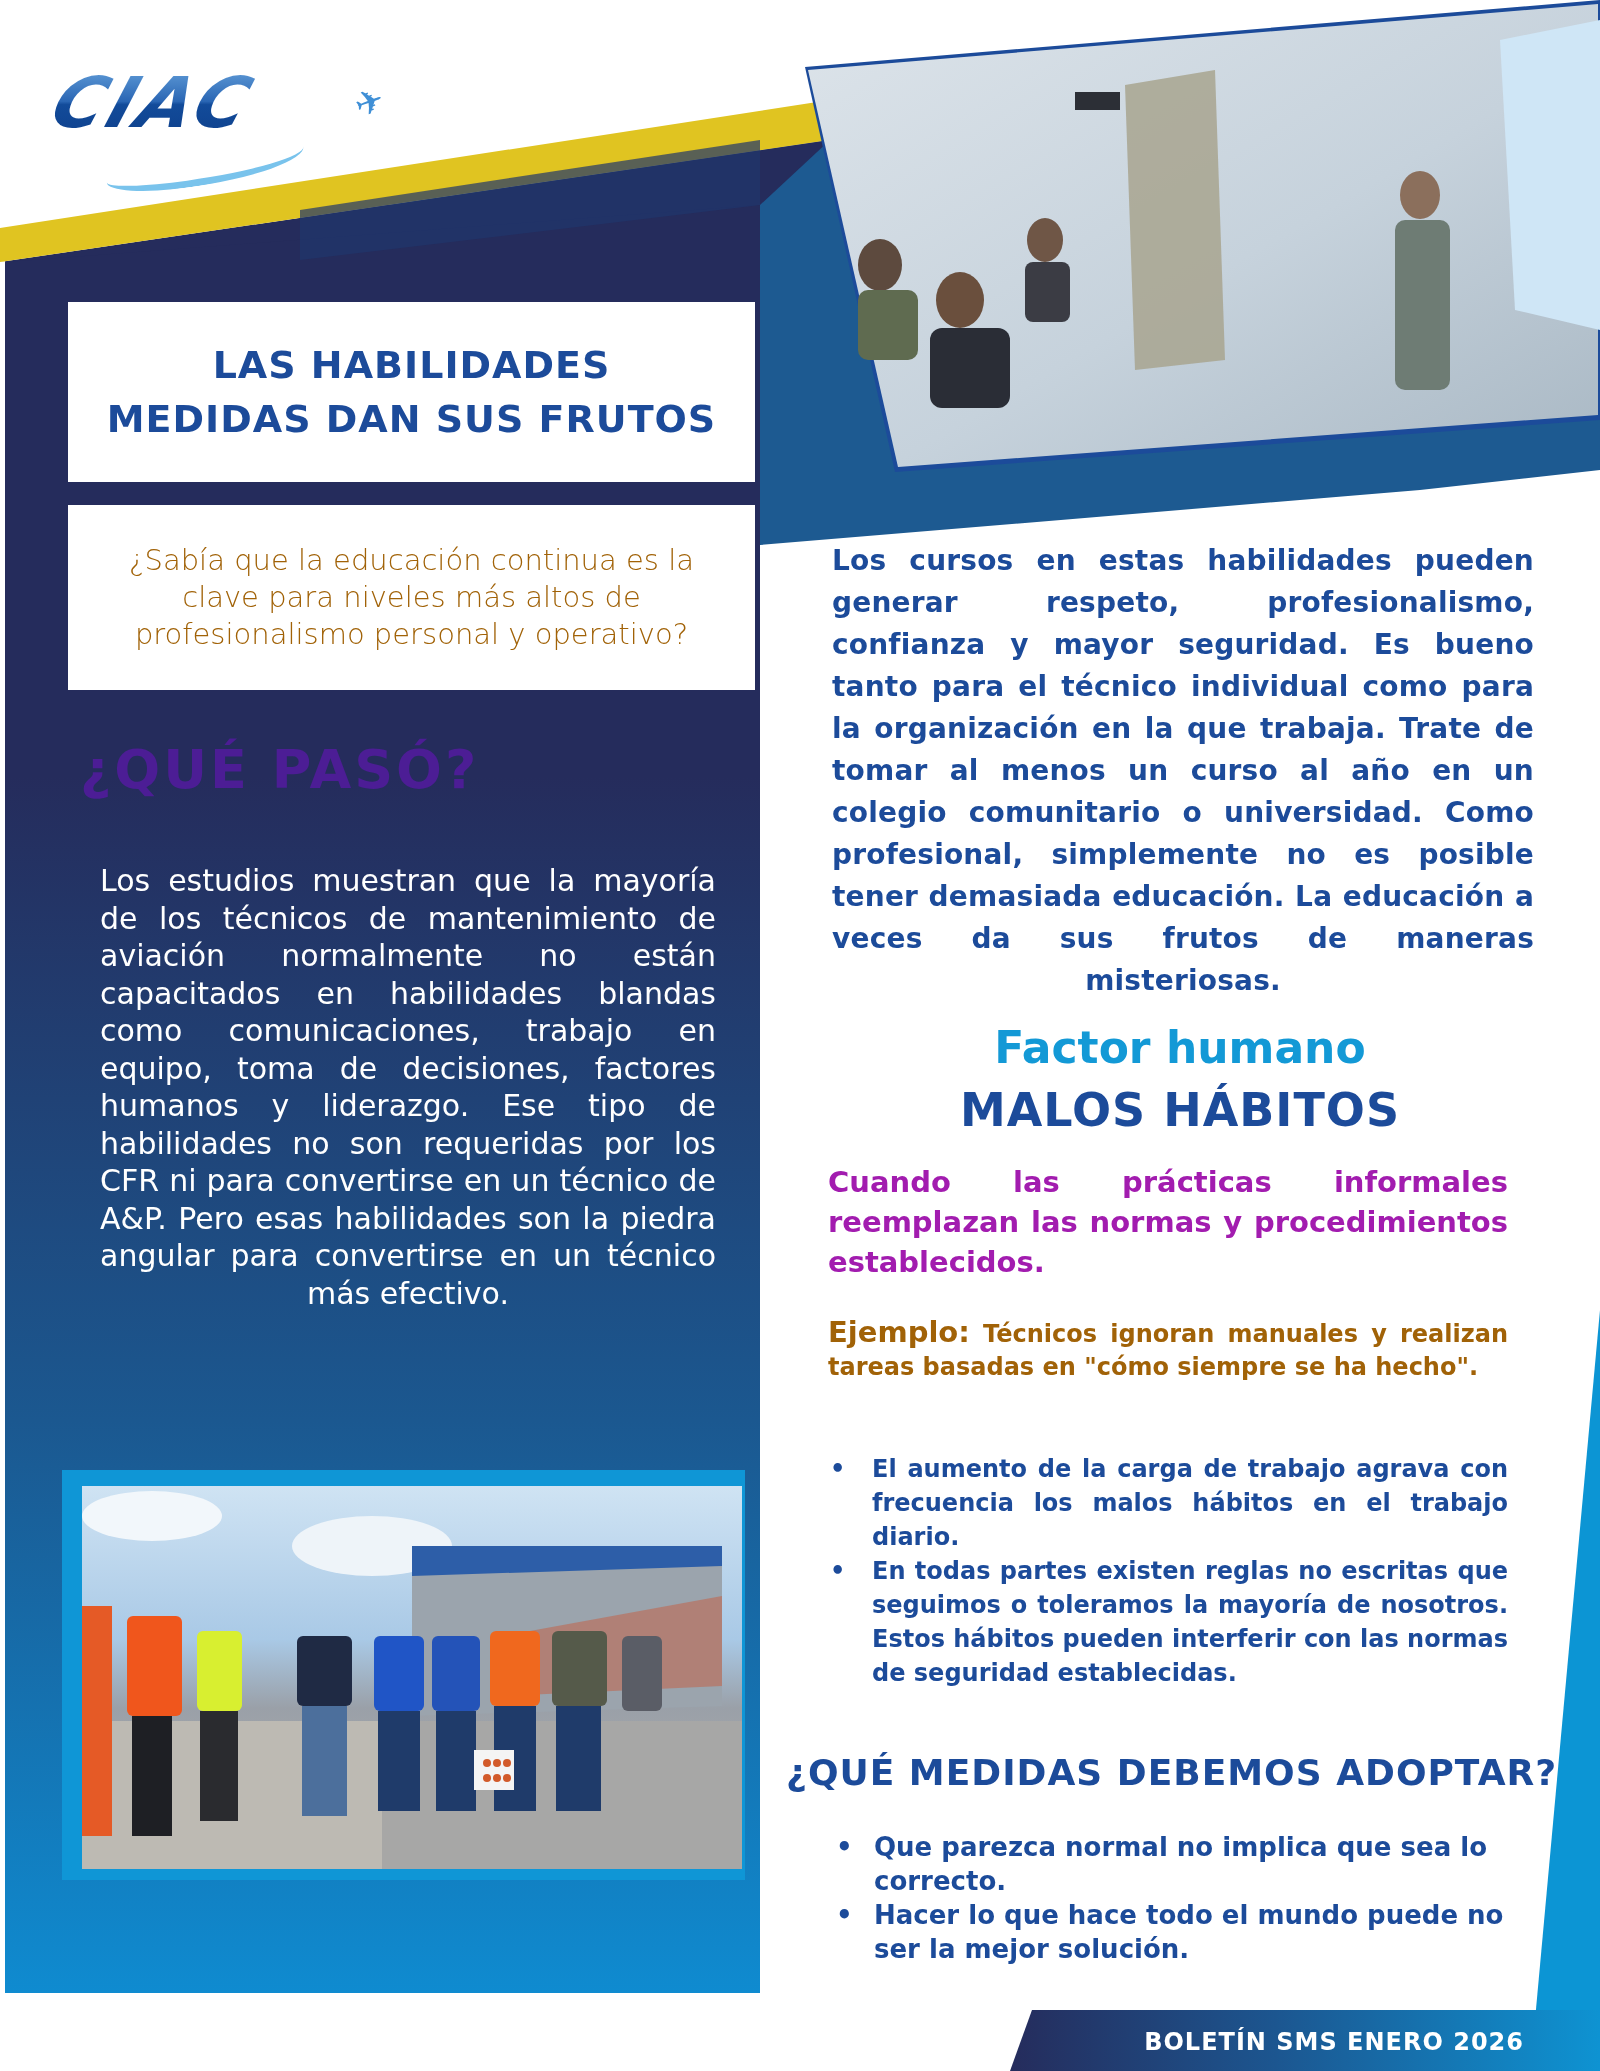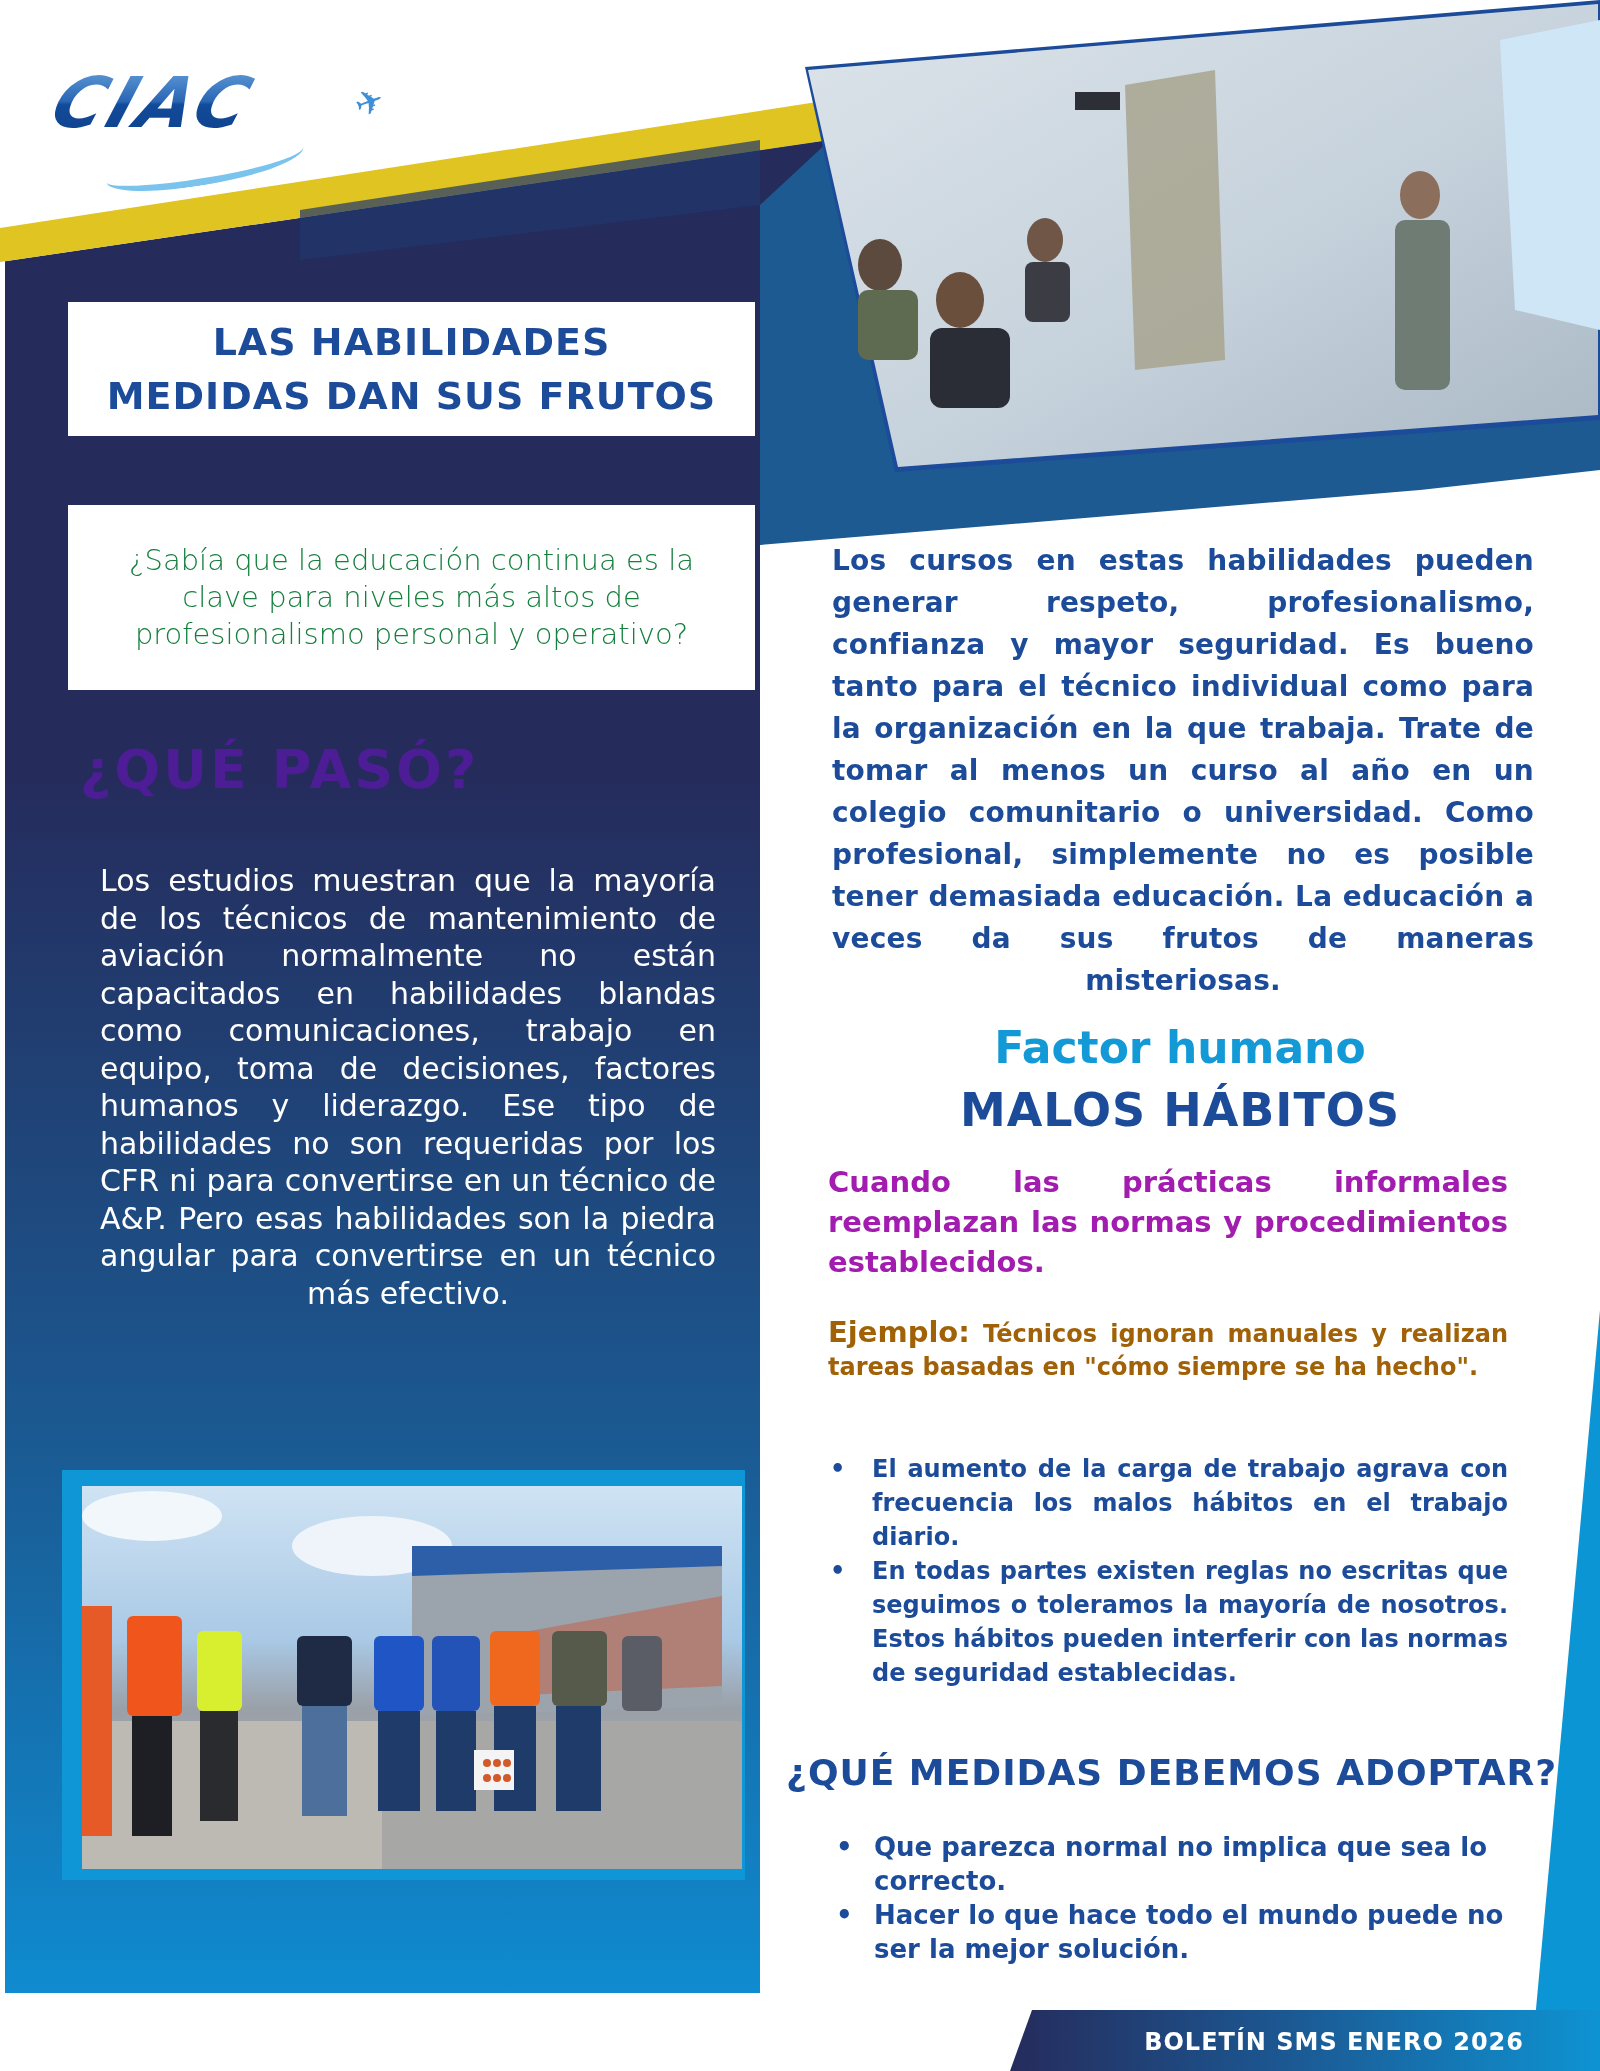--- a/index.html
+++ b/index.html
@@ -13,25 +13,25 @@
   .logo-plane { position: absolute; left: 300px; top: 20px; font-size: 34px; color: #3f8fd6; transform: rotate(-20deg); }
 
   
   .shape-yellow { left: 0; top: 0; width: 1600px; height: 2071px; pointer-events: none; }
   .left-panel { left: 5px; top: 205px; width: 755px; height: 1788px; background: linear-gradient(180deg, #252c5c 0%, #252c5c 32%, #1b5890 68%, #0f8bd0 100%); }
 
   
   .photo-class { left: 0; top: 0; width: 1600px; height: 2071px; pointer-events: none; }
 
   
-  .title-box { left: 68px; top: 302px; width: 687px; height: 134px; background: #ffffff; display: flex; align-items: center; justify-content: center; flex-direction: column; }
+  .title-box { left: 68px; top: 302px; width: 687px; height: 180px; background: #ffffff; display: flex; align-items: center; justify-content: center; flex-direction: column; }
   .title-line { font-family: "DejaVu Sans", sans-serif; font-weight: bold; font-size: 38px; color: #1c4b9a; line-height: 54px; letter-spacing: 1px; text-align: center; }
 
   .subtitle-box { left: 68px; top: 505px; width: 687px; height: 185px; background: #ffffff; display: flex; align-items: center; justify-content: center; }
-  .subtitle { font-family: "DejaVu Sans", sans-serif; font-size: 29px; line-height: 37px; color: #15803d; text-align: center; padding: 0 20px; font-weight: 300; }
+  .subtitle { font-family: "DejaVu Sans", sans-serif; font-size: 29px; line-height: 37px; color: #a16207; text-align: center; padding: 0 20px; font-weight: 300; }
 
   .qp-heading { left: 80px; top: 738px; width: 690px; text-align: left; font-family: "DejaVu Sans", sans-serif; font-weight: bold; font-size: 54px; color: #4c1d95; letter-spacing: 3px; }
 
   .left-body { left: 100px; top: 862px; width: 616px; font-family: "DejaVu Sans", sans-serif; font-size: 30px; line-height: 37.5px; color: #ffffff; text-align: justify; text-align-last: center; }
 
   
   .photo-frame { left: 62px; top: 1470px; width: 683px; height: 410px; background: #0f96d6; }
   .photo-ramp { left: 82px; top: 1486px; width: 660px; height: 383px; overflow: hidden; background: linear-gradient(180deg, #cfe3f3 0%, #a9c9e6 40%, #9aa0a8 58%, #b7b4ad 100%); }
 
   

